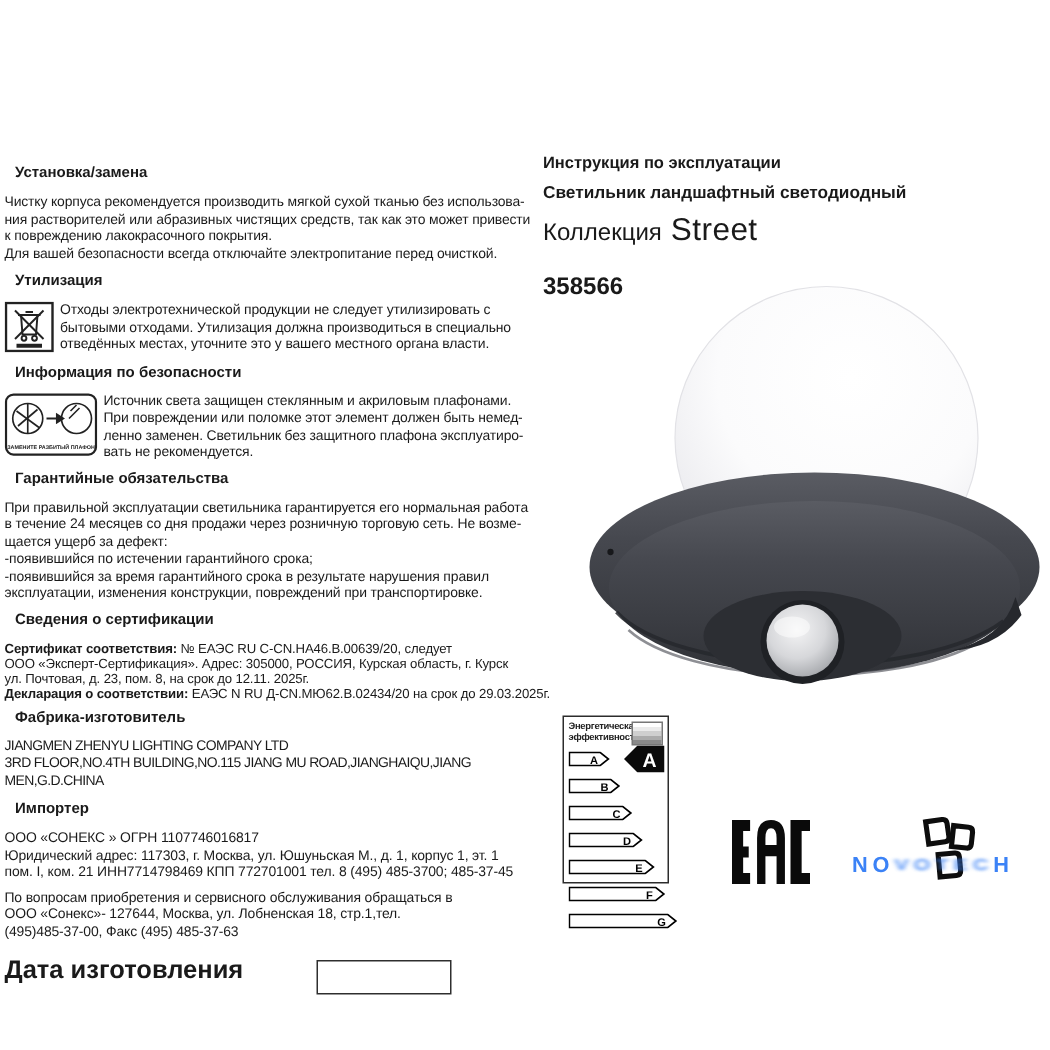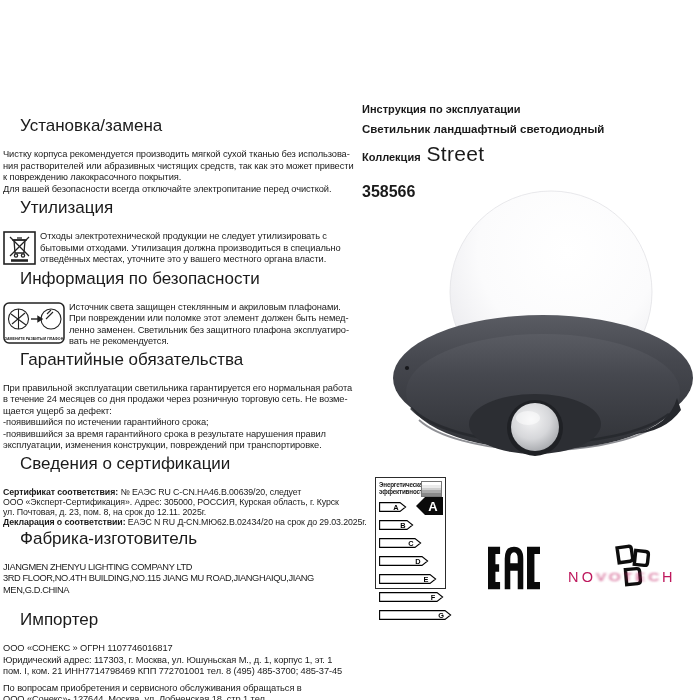--- a/index.html
+++ b/index.html
@@ -3,60 +3,60 @@
 <meta charset="utf-8">
 <style>
   html,body{margin:0;padding:0;}
   body{
     width:700px;height:700px;position:relative;overflow:hidden;
     background:var(--c-page_bg,#ffffff);
     font-family:"Liberation Sans",sans-serif;
     color:var(--c-text,#1a1a1a);
   }
   .left-col{position:absolute;left:3px;top:102px;width:369px;}
-  .sec-title{font-size:17px;font-weight:normal;line-height:13px;margin:17px;}
+  .sec-title{font-size:10px;font-weight:bold;line-height:13px;margin:7px;}
   .para{font-size:9.3px;line-height:11.5px;white-space:pre-line;letter-spacing:-0.1px;}
   .para.small{font-size:8.8px;line-height:10.3px;}
   .para.tight{letter-spacing:-0.4px;}
   .mt2{margin-top:2px;}.mt4{margin-top:4px;}.mt5{margin-top:5px;}.mt6{margin-top:6px;}
   .icon-row{display:flex;align-items:flex-start;margin-top:2px;}
   .icon-row .para{flex:1;}
   .weee{width:33px;height:34px;flex:0 0 33px;margin-right:4px;}
   .safety-icon{width:62px;height:45px;flex:0 0 62px;margin-right:4px;}
   b.lead{font-weight:bold;}
   .date-row{display:flex;align-items:flex-start;margin-top:13px;}
   .date-title{font-size:17px;font-weight:bold;line-height:14px;}
   .date-box{margin-left:49px;width:88px;height:21px;border:1.7px solid #2e2e2e;background:#fff;}
 
   
   .rc-header{position:absolute;left:362px;top:103px;width:320px;}
   .rc-line1{font-size:11px;font-weight:bold;line-height:13px;}
   .rc-line2{font-size:11.5px;font-weight:bold;line-height:13px;margin-top:7px;}
   .rc-collection{margin-top:6px;display:flex;align-items:baseline;}
-  .rc-coll-label{font-size:11px;font-weight:bold;text-align:center;}
+  .rc-coll-label{font-size:16px;font-weight:normal;text-align:center;}
   .rc-coll-name{font-size:21px;font-weight:normal;margin-left:6px;letter-spacing:0.3px;}
   .rc-article{font-size:16px;font-weight:bold;margin-top:17px;}
   .product{position:absolute;left:383px;top:186px;width:312px;height:292px;}
 
   
   .energy{position:absolute;left:375px;top:477px;width:71px;height:112px;
     border:1.4px solid #2c2c2c;background:#fff;box-sizing:border-box;padding:3px 2px 0 3px;}
   .energy-title{font-size:6.3px;line-height:7.4px;font-weight:bold;white-space:pre-line;letter-spacing:-0.2px;color:#222;}
   .energy-scaleswatch{position:absolute;top:3px;right:3px;width:19px;height:14px;border:0.8px solid #777;
     background:linear-gradient(#ffffff 0 20%,#ebebeb 20% 40%,#cfcfcf 40% 60%,#ababab 60% 80%,#898989 80% 100%);}
   .energy-rows{margin-top:4px;}
   .energy-row{height:10px;margin-bottom:1.5px;}
   .energy-rating{position:absolute;top:19px;right:2px;width:27px;height:18px;}
   .sr{position:absolute;width:1px;height:1px;overflow:hidden;clip-path:inset(50%);}
 
   
   .eac{position:absolute;left:488px;top:544px;width:52px;height:48px;}
   .brand{position:absolute;left:568px;top:543px;width:132px;height:54px;}
-  .brand-text{position:absolute;left:0;top:26px;width:132px;font-size:14.5px;font-weight:normal;
-    letter-spacing:3.2px;color:#be185d;white-space:nowrap;}
+  .brand-text{position:absolute;left:0;top:26px;width:132px;font-size:14.5px;font-weight:bold;
+    letter-spacing:3.2px;color:#3b82f6;white-space:nowrap;}
   .brand-blur{filter:blur(1.7px);opacity:.85;display:inline-block;transform:scaleY(.72);}
   .brand-glyph{position:absolute;left:44px;top:0;width:40px;height:48px;}
 </style>
 </head>
 <body>
 
 <div>
 
   <div class="left-col">
 

